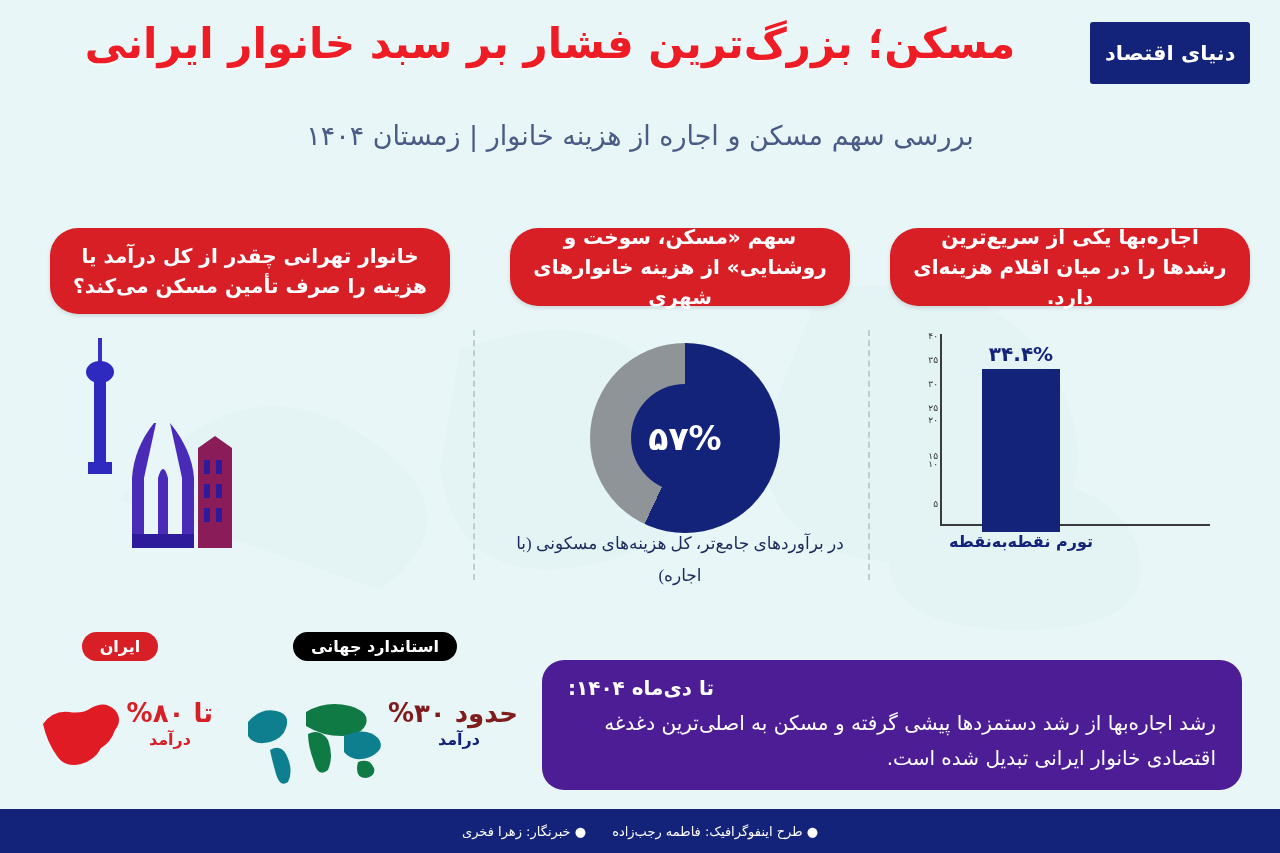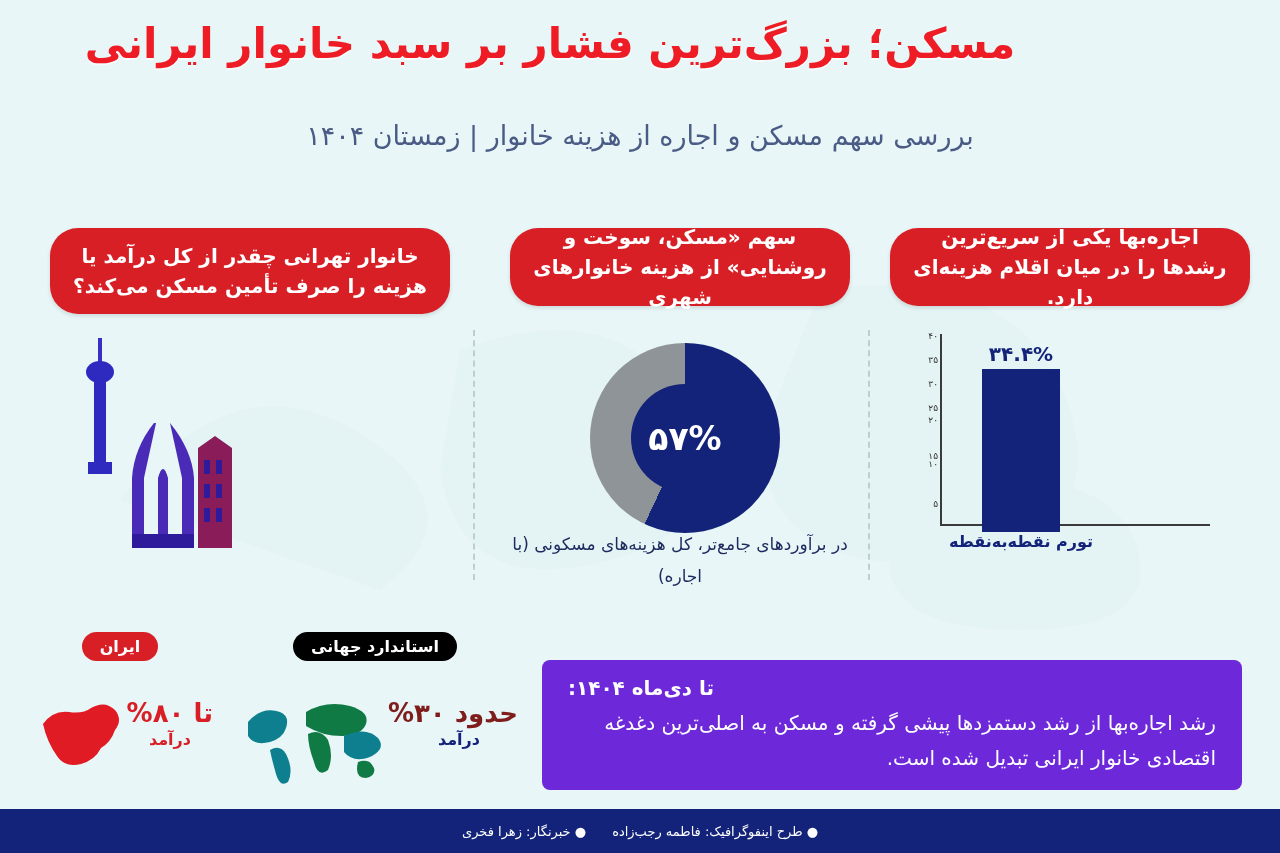--- a/index.html
+++ b/index.html
@@ -131,39 +131,39 @@
     background: #13237a;
   }
   .donut-label {
     position: absolute; left: 0; top: 0; width: 190px; height: 190px;
     display: flex; align-items: center; justify-content: center;
     color: #fff; font-size: 33px; font-weight: bold; z-index: 3;
   }
   .caption2 {
     position: absolute; top: 300px; right: 0; width: 340px;
     text-align: center; direction: rtl;
-    font-size: 17px; color: #1d2a5e; line-height: 1.9;
+    font-size: 17px; color: #1d2a5e; line-height: 1.9; font-family: Liberation Serif, serif;
   }
 
   
   #panel3 { right: 830px; top: 228px; width: 400px; }
   #panel3 .pill { width: 400px; height: 86px; font-size: 20px; }
   .big-pct {
     position: absolute; top: 180px; right: 20px;
     width: 220px; text-align: center;
     font-size: 36px; font-weight: bold; color: #13237a;
     direction: rtl;
   }
   .tower { position: absolute; top: 100px; left: 22px; width: 170px; height: 230px; }
 
   
   #bottombox {
     position: absolute; right: 38px; top: 660px;
     width: 700px; height: 130px;
-    background: #6d28d9; border-radius: 8px;
+    background: #4c1d95; border-radius: 22px;
     color: #fff; direction: rtl;
     padding: 16px 26px;
   }
   #bottombox .bb-title {
     text-align: left; font-size: 20px; font-weight: bold; color: #ffffff;
     margin-bottom: 6px;
   }
   #bottombox .bb-text {
     font-size: 20px; line-height: 1.75; text-align: right;
   }
@@ -209,20 +209,23 @@
       <g fill="#dfeef0">
         <path d="M120 330 q120 -150 250 -60 q110 75 10 150 z"></path>
         <path d="M460 180 q160 -60 230 60 q60 110 -80 150 q-150 40 -170 -90 z"></path>
         <path d="M820 120 q200 -30 250 120 q40 130 -120 150 q-180 20 -190 -120 z"></path>
         <path d="M980 300 q150 10 160 90 q10 70 -120 70 q-140 0 -130 -80 z"></path>
       </g>
     </svg>
   </div>
 
   <div class="header">
+    <div class="logo">
+      <span>دنیای اقتصاد</span>
+    </div>
     <div class="title">
       <span>مسکن؛ بزرگ‌ترین فشار بر سبد</span>
       <span>خانوار ایرانی</span>
     </div>
     <div class="subtitle">بررسی سهم مسکن و اجاره از هزینه خانوار | زمستان ۱۴۰۴</div>
   </div>
 
   <div class="vdiv" style="right:410px;"></div>
   <div class="vdiv" style="right:805px;"></div>
 

